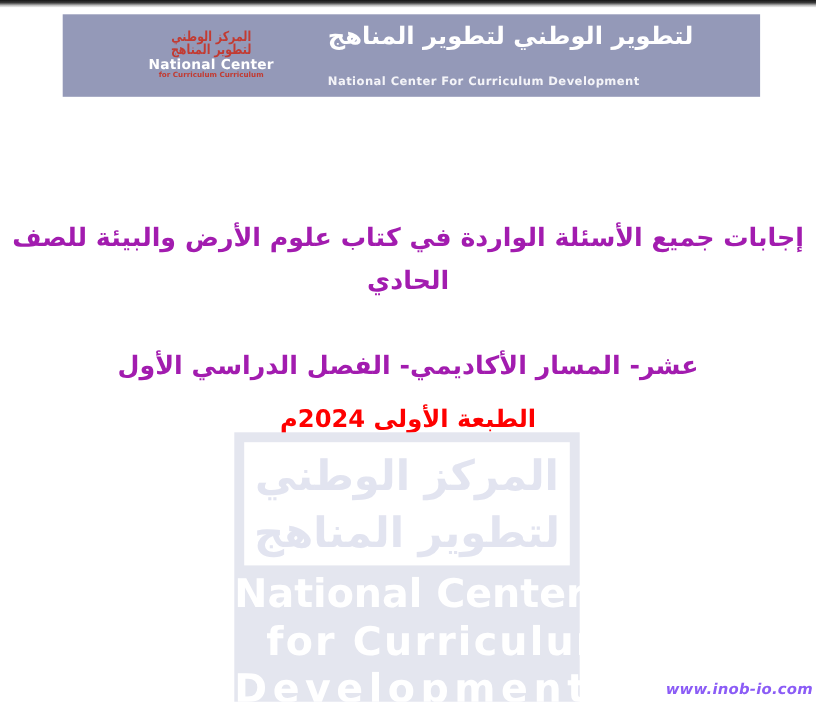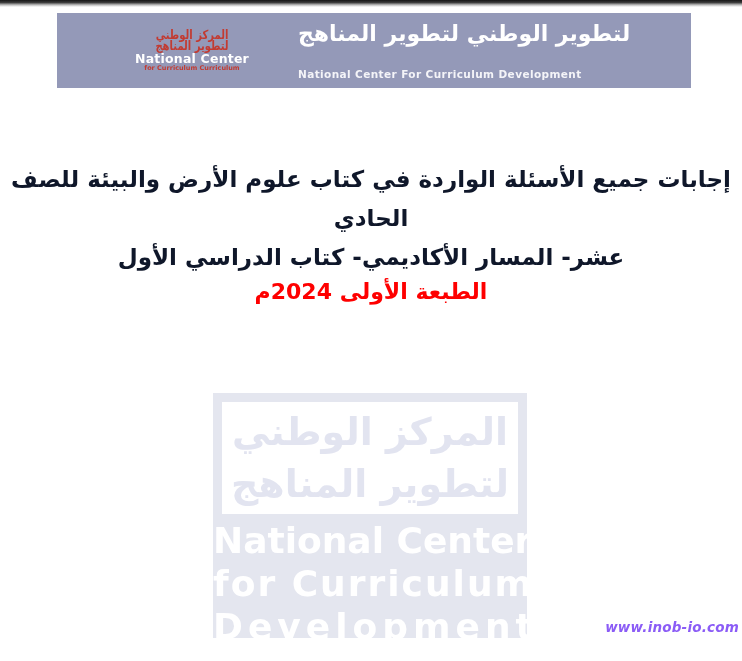--- a/index.html
+++ b/index.html
@@ -54,24 +54,25 @@
   .banner-en {
     color:#f4f4f8; font-weight:bold; font-size:10.5px; line-height:14px;
     letter-spacing:0.4px; margin-top:20px; white-space:nowrap;
   }
   
   .doc-title {
     position:absolute; left:0; top:160px; width:742px;
     text-align:center; direction:rtl;
   }
   .doc-title .t1 {
-    color:#0f172a; font-weight:bold; font-size:23px; line-height:39px;
+    color:#a21caf; font-weight:bold; font-size:23px; line-height:39px;margin-top:38px;
   }
   .doc-title .t2 {
     color:#fe0000; font-weight:bold; font-size:22px; line-height:30px;
+    margin-top:14px;
   }
   
   .watermark {
     position:absolute; left:213px; top:393px; width:314px; height:259px;
     background:#e4e6ef;
   }
   .wm-arabic-box {
     position:absolute; left:9px; top:9px; right:9px; height:112px;
     background:#ffffff;
     display:flex; flex-direction:column; justify-content:center;
@@ -82,21 +83,21 @@
     white-space:nowrap;
   }
   .wm-en {
     position:absolute; left:0; right:0; top:126px;
     text-align:center;
   }
   .wm-en div {
     color:#ffffff; font-weight:bold; font-size:36px; line-height:43px;
     white-space:nowrap;
   }
-  .wm-en .wm-en2 { letter-spacing:2px; }
+  .wm-en .wm-en2 { letter-spacing:2px;padding-left:29px; }
   .wm-en .wm-en3 { letter-spacing:5px;text-align:right; }
   
   .site-url {
     position:absolute; right:3px; bottom:3px;
     color:#8b5cf6; font-weight:bold; font-style:italic; font-size:13.5px;
     letter-spacing:0.2px;
   }
 </style>
 </head>
 <body>
@@ -115,21 +116,21 @@
       <div class="logo-sub">for Curriculum Curriculum</div>
     </div>
     <div class="banner-text">
       <div class="banner-ar">لتطوير الوطني لتطوير المناهج</div>
       <div class="banner-en">National Center For Curriculum Development</div>
     </div>
   </div>
 
   <div class="doc-title">
     <div class="t1">إجابات جميع الأسئلة الواردة في كتاب علوم الأرض والبيئة للصف الحادي</div>
-    <div class="t1">عشر- المسار الأكاديمي- كتاب الدراسي الأول</div>
+    <div class="t1">عشر- المسار الأكاديمي- الفصل الدراسي الأول</div>
     <div class="t2">الطبعة الأولى 2024م</div>
   </div>
 
   <div class="watermark">
     <div class="wm-arabic-box">
       <div>المركز الوطني</div>
       <div>لتطوير المناهج</div>
     </div>
     <div class="wm-en">
       <div>National Center</div>

